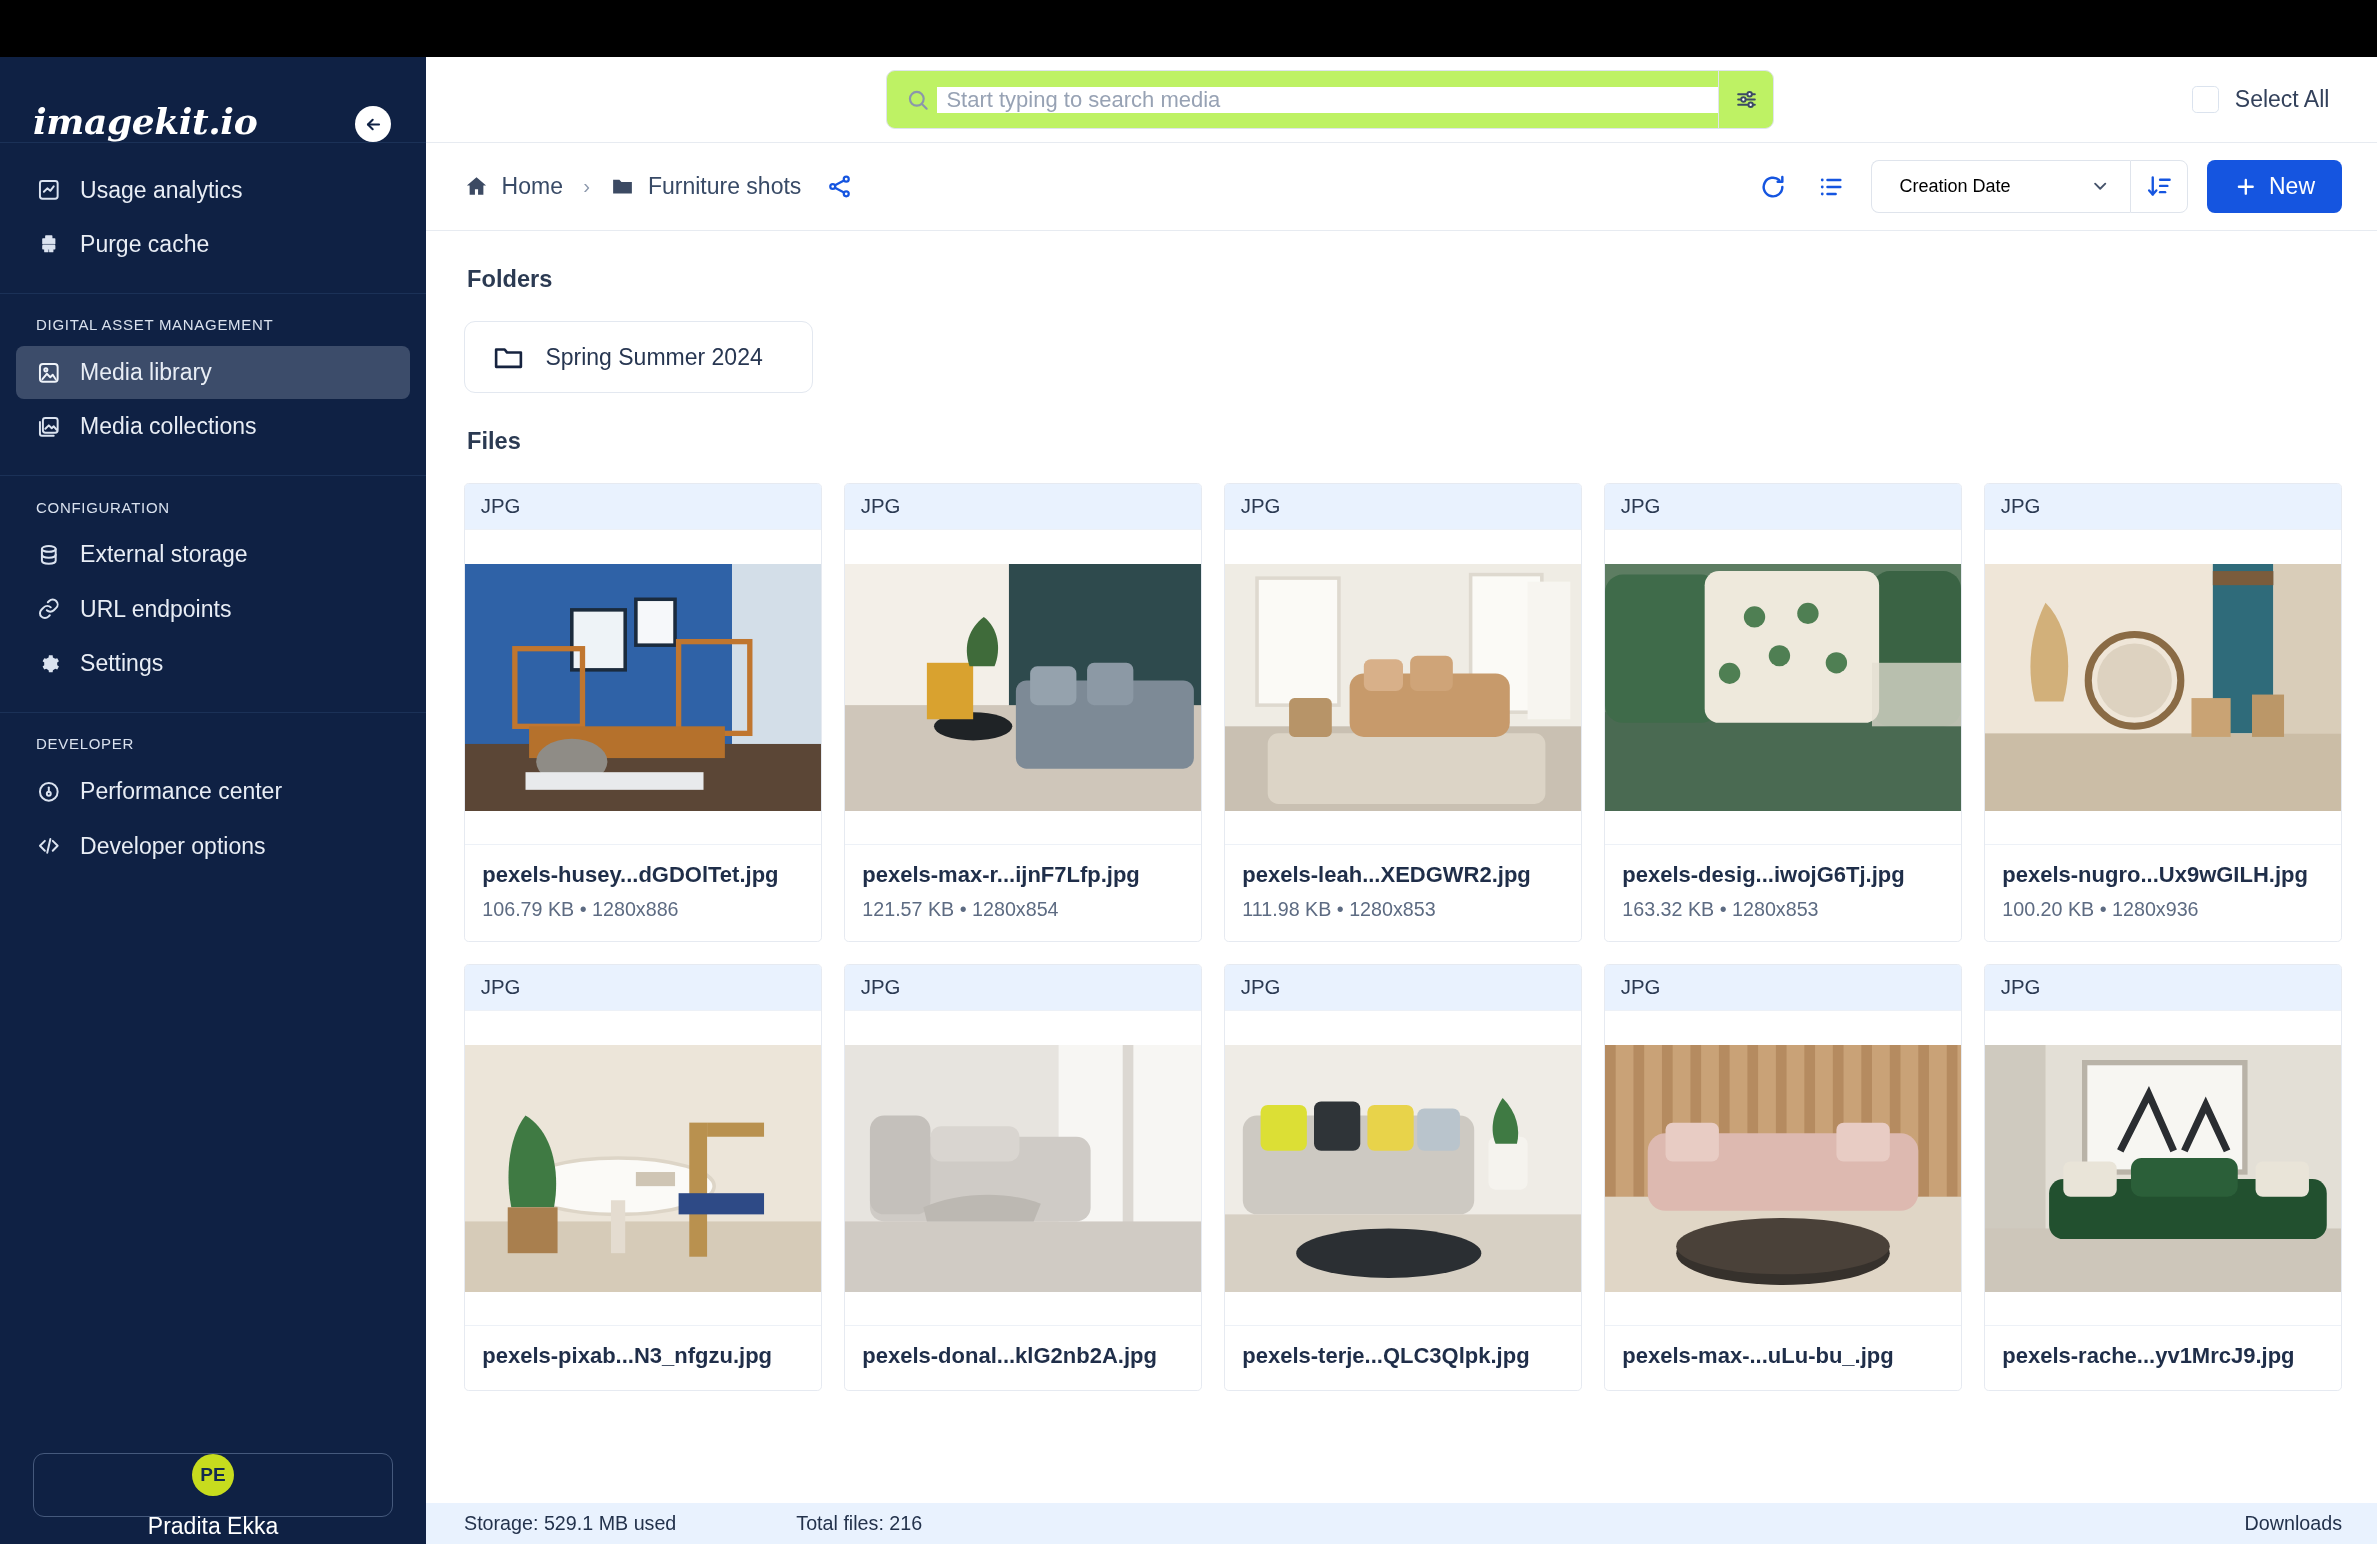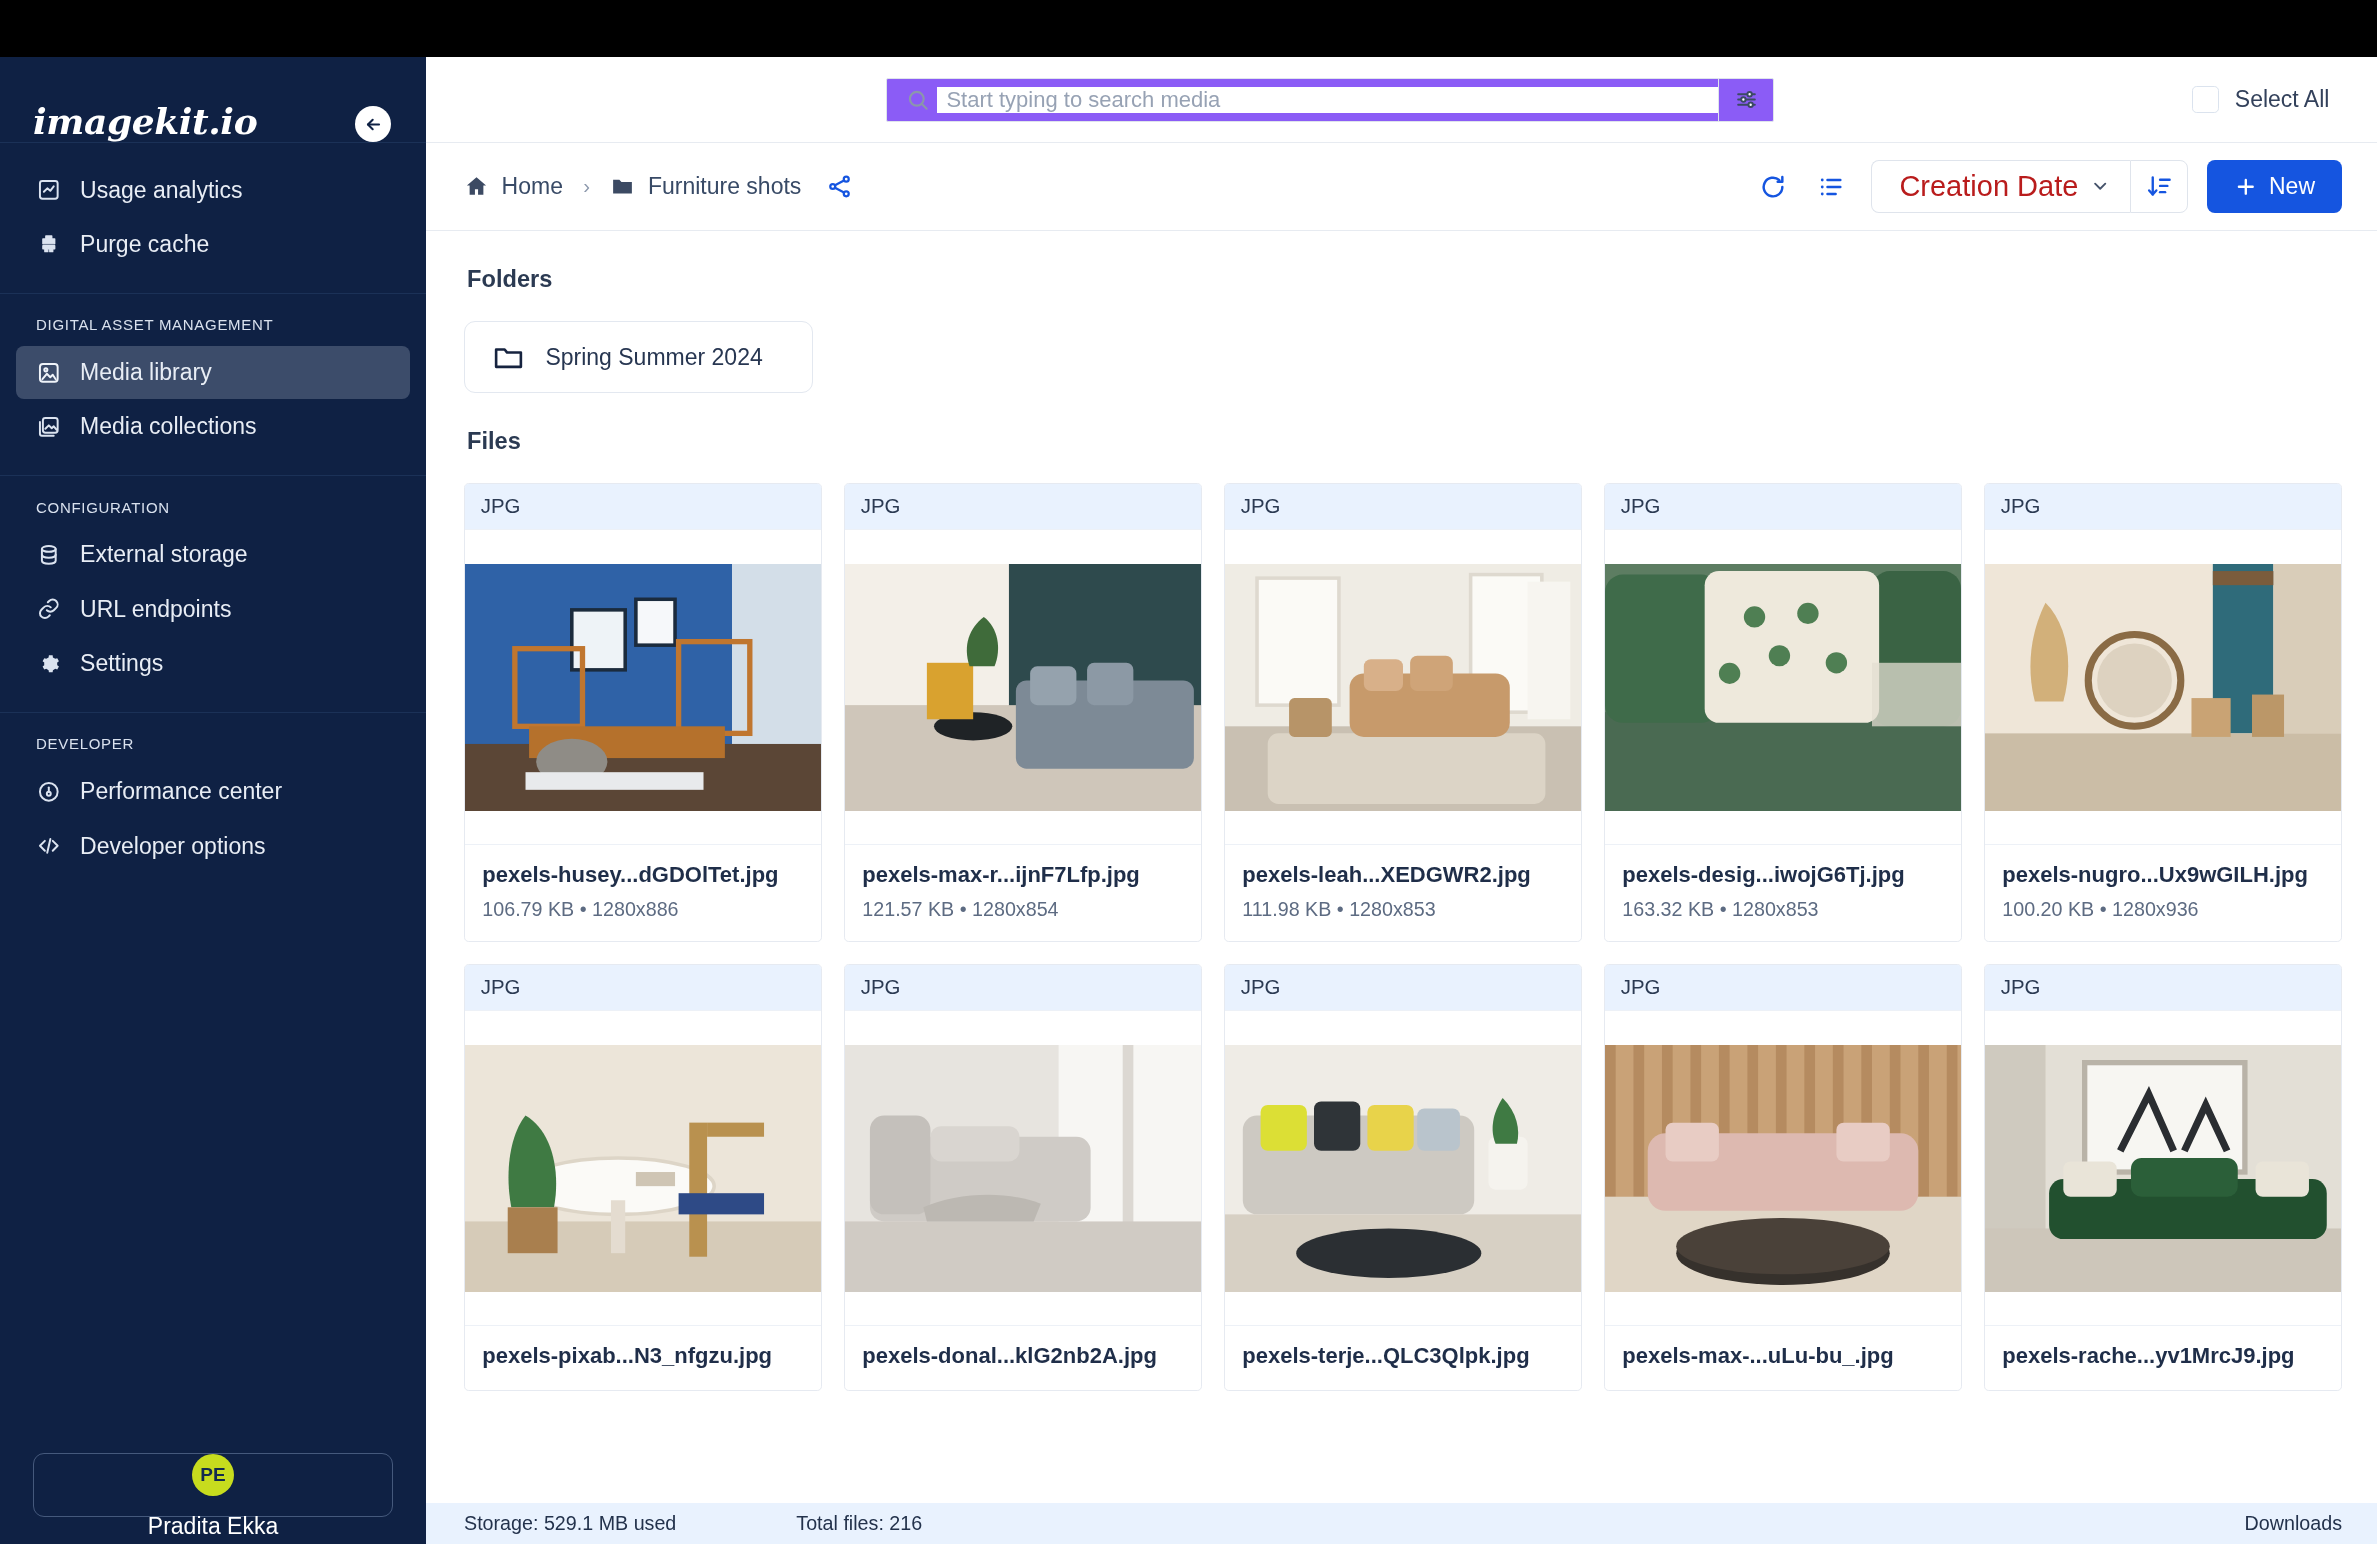--- a/index.html
+++ b/index.html
@@ -79,23 +79,23 @@
   
   .main { flex: 1 1 auto; display: flex; flex-direction: column; background: #ffffff; min-width: 0; }
 
   .searchbar-row {
     height: 86px; flex: 0 0 86px;
     display: flex; align-items: center;
     padding: 0 35px 0 35px;
     border-bottom: 1.6px solid #e7ebf1;
   }
   .search-wrap {
-    width: 888px; height: 44px;
-    border: 1.6px solid #dfe4ec; border-radius: 2px;
-    display: flex; align-items: center; background: #8b5cf6;
+    width: 888px; height: 59px;
+    border: 1.6px solid #dfe4ec; border-radius: 9px;
+    display: flex; align-items: center; background: #bef264;
     margin-left: 425px;
   }
   .search-wrap .s-ic { width: 31px; margin-left: 19px; display:flex; align-items:center; }
   .search-wrap .s-ic svg { width: 23.6px; height: 23.6px; display:block; }
   .search-wrap input {
     flex: 1 1 auto; border: none; outline: none;
     font-family: "Liberation Sans", sans-serif;
     font-size: 22px; color: #2e3a4e; padding: 0 9.4px;
   }
   .search-wrap input::placeholder { color: #97a2b4; }
@@ -129,21 +129,21 @@
   .tools { margin-left: auto; display: flex; align-items: center; gap: 0; }
   .tool-ic { width: 58px; height: 50px; display: flex; align-items: center; justify-content: center; cursor: pointer; }
   .tool-ic svg { width: 28px; height: 28px; display: block; }
   .sort-group { display: flex; align-items: center; margin-left: 11px; }
   .sort-select {
     height: 53px; min-width: 259px; border: 1.6px solid #dfe4ec; border-radius: 7.9px 0 0 7.9px;
     border-right: none;
     display: flex; align-items: center; justify-content: space-between;
     padding: 0 20.4px 0 27px; cursor: pointer; background: #fff;
   }
-  .sort-select .v { font-size: 29px; color: #b91c1c; }
+  .sort-select .v { font-size: 18px; color: #000000; }
   .sort-select .cv svg { width: 20.4px; height: 20.4px; display: block; }
   .sort-dir {
     height: 53px; width: 58px; border: 1.6px solid #dfe4ec; border-radius: 0 7.9px 7.9px 0;
     display: flex; align-items: center; justify-content: center; cursor: pointer; background: #fff;
   }
   .sort-dir svg { width: 27px; height: 27px; display: block; }
   .new-btn {
     margin-left: 19px; height: 53px; background: #1555e0; color: #fff;
     border-radius: 7.9px; display: flex; align-items: center; gap: 11px;
     padding: 0 27px; cursor: pointer; border: none;

